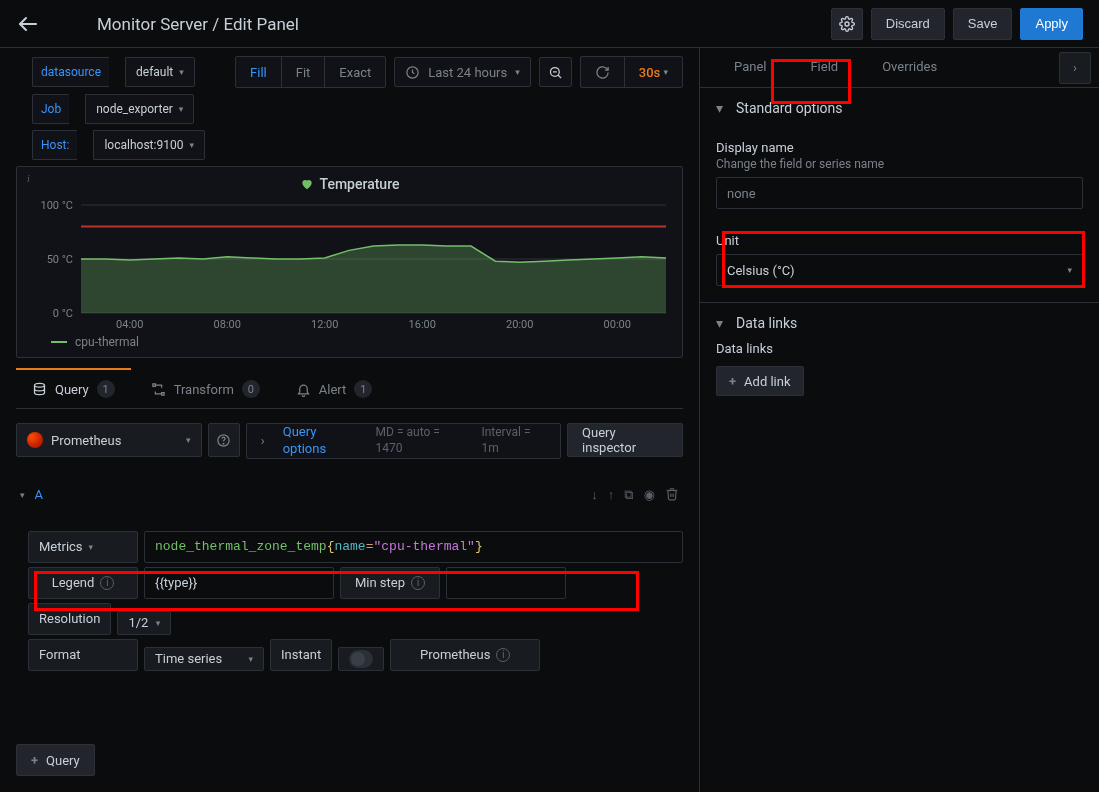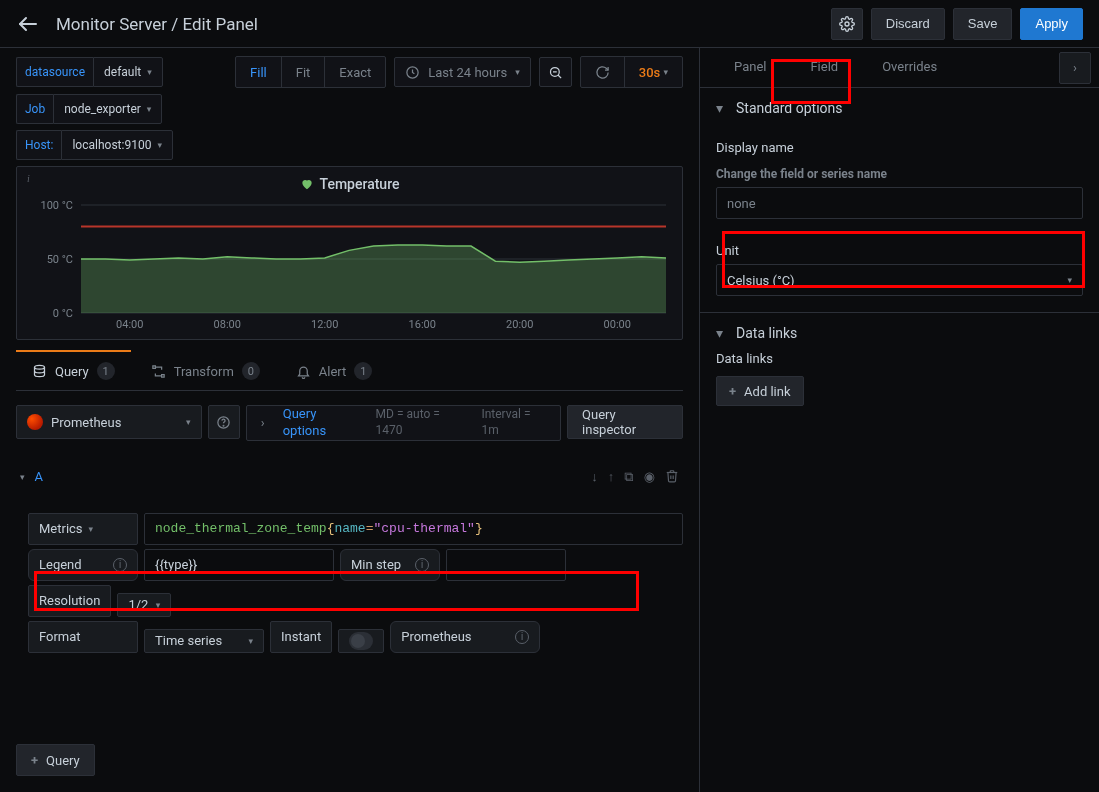--- a/index.html
+++ b/index.html
@@ -34,39 +34,39 @@
 
   
   .topbar {
     height: 48px;
     display: flex;
     align-items: center;
     padding: 0 16px;
     border-bottom: 1px solid var(--border);
   }
   .back-btn { width: 24px; height: 24px; cursor: pointer; margin-right: 16px; color: var(--text); }
-  .title { font-size: 17px; font-weight: 400; flex: 1; }
+  .title { font-size: 17px; font-weight: 400; flex: 1; margin-left: 41px; }
   .top-actions { display: flex; gap: 8px; align-items: center; }
   .btn {
     background: var(--bg3); border: 1px solid var(--border);
     color: var(--text); padding: 0 14px; height: 32px;
     border-radius: 2px; font-size: 13px; cursor: pointer;
     display: inline-flex; align-items: center; justify-content: center;
   }
   .btn.icon-only { width: 32px; padding: 0; }
   .btn.primary { background: var(--blue-btn); border-color: var(--blue-btn); color: #fff; font-weight: 500; }
 
   
   .main { display: flex; height: calc(792px - 48px); }
   .left-panel { flex: 1; padding: 8px 16px 16px 16px; display: flex; flex-direction: column; gap: 6px; overflow: hidden; }
   .right-panel { width: 400px; border-left: 1px solid var(--border); background: var(--bg0); display: flex; flex-direction: column; }
 
   
   .left-row1 { display: flex; align-items: center; gap: 8px; flex-wrap: wrap; }
-  .var-group { display: flex; align-items: center; gap: 0; }
+  .var-group { display: flex; align-items: center; gap: 16px; margin-left: 16px; }
   .var-label {
     background: var(--bg1); border: 1px solid var(--border);
     padding: 0 8px; height: 30px; display: inline-flex; align-items: center;
     color: var(--blue); font-size: 12px; border-right: none; border-radius: 2px 0 0 2px;
   }
   .var-value, .select-box {
     background: var(--bg1); border: 1px solid var(--border);
     padding: 0 10px; height: 30px; display: inline-flex; align-items: center; gap: 6px;
     color: var(--text); font-size: 12px; border-radius: 0 2px 2px 0; cursor: pointer;
   }
@@ -142,21 +142,21 @@
   .row-header .tools { margin-left: auto; display: flex; gap: 10px; color: var(--text-dimmer); }
   .row-header .tools span { cursor: pointer; }
 
   .form-row { display: flex; align-items: stretch; gap: 6px; height: 32px; margin-bottom: 4px; }
   .form-label {
     background: var(--bg2); border: 1px solid var(--border);
     display: inline-flex; align-items: center; padding: 0 10px;
     min-width: 110px; color: var(--text); font-size: 13px; border-radius: 2px;
     gap: 6px;
   }
-  .form-label.withinfo { justify-content: space-between; border-radius: 6px; }
+  .form-label.withinfo { justify-content: center; }
   .form-label .info-c { color: var(--text-dimmer); font-size: 11px; border: 1px solid var(--text-dimmer); border-radius: 50%; width: 14px; height: 14px; display: inline-flex; align-items: center; justify-content: center; }
   .form-input {
     background: var(--bg0); border: 1px solid var(--border);
     padding: 0 10px; display: inline-flex; align-items: center;
     color: var(--text); font-size: 13px; border-radius: 2px; flex: 1;
     font-family: inherit;
   }
   .form-input.code { font-family: "SFMono-Regular", Consolas, "Liberation Mono", Menlo, monospace; font-size: 13px; }
   .metrics-code .t0 { color: var(--green); }
   .metrics-code .t1 { color: #e5c07b; }
@@ -182,21 +182,21 @@
   .right-tabs { display: flex; align-items: center; border-bottom: 1px solid var(--border); height: 40px; padding: 0 0 0 12px; }
   .right-tabs .tab { border-top: none; border-bottom: 2px solid transparent; padding: 10px 22px; }
   .right-tabs .rt-spacer { flex: 1; }
   .right-tabs .caret-box { width: 32px; height: 32px; border: 1px solid var(--border); background: var(--bg2); border-radius: 2px; display: inline-flex; align-items: center; justify-content: center; margin-right: 8px; color: var(--text-dim); cursor: pointer; }
   .section {
     padding: 12px 16px 16px 16px; border-bottom: 1px solid var(--border);
   }
   .section-title { display: flex; align-items: center; gap: 8px; font-size: 14px; cursor: pointer; color: var(--text); }
   .section .chev { color: var(--text-dim); width: 12px; }
   .field-label { font-size: 13px; color: var(--text); margin-top: 24px; }
-  .field-sub { font-size: 12px; color: var(--text-dim); margin-top: 12px; font-weight: bold; }
+  .field-sub { font-size: 12px; color: var(--text-dim); margin-top: 2px; }
   .field-input {
     border: 1px solid var(--border); background: var(--bg0);
     height: 32px; width: 100%; margin-top: 6px;
     padding: 0 10px; color: var(--text-dim); font-size: 13px;
     display: flex; align-items: center; justify-content: space-between; border-radius: 2px;
   }
   .field-input.select { color: var(--text); cursor: pointer; }
   .add-link-btn {
     background: var(--bg3); border: 1px solid var(--border);
     padding: 0 12px; height: 30px; border-radius: 2px;
@@ -318,20 +318,24 @@
             <text x="48" y="62" fill="#7a828b" font-size="11" text-anchor="end">50 °C</text>
             <text x="48" y="8" fill="#7a828b" font-size="11" text-anchor="end">100 °C</text>
             <text x="104.75" y="127" fill="#7a828b" font-size="11" text-anchor="middle">04:00</text>
             <text x="202.25" y="127" fill="#7a828b" font-size="11" text-anchor="middle">08:00</text>
             <text x="299.75" y="127" fill="#7a828b" font-size="11" text-anchor="middle">12:00</text>
             <text x="397.25" y="127" fill="#7a828b" font-size="11" text-anchor="middle">16:00</text>
             <text x="494.75" y="127" fill="#7a828b" font-size="11" text-anchor="middle">20:00</text>
             <text x="592.25" y="127" fill="#7a828b" font-size="11" text-anchor="middle">00:00</text>
           </svg>
         </div>
+      <div class="legend-row">
+        <span class="legend-dash"></span>
+        <span>cpu-thermal</span>
+      </div>
     </div>
 
     <div class="query-tabs-wrap">
       <div class="query-tabs">
         <div class="tab active">
           <svg viewBox="0 0 24 24" width="15" height="15" fill="none" stroke="currentColor" stroke-width="2">
               <ellipse cx="12" cy="5" rx="8" ry="3"></ellipse>
               <path d="M4 5v6c0 1.7 3.6 3 8 3s8-1.3 8-3V5"></path>
               <path d="M4 11v6c0 1.7 3.6 3 8 3s8-1.3 8-3v-6"></path>
             </svg>

